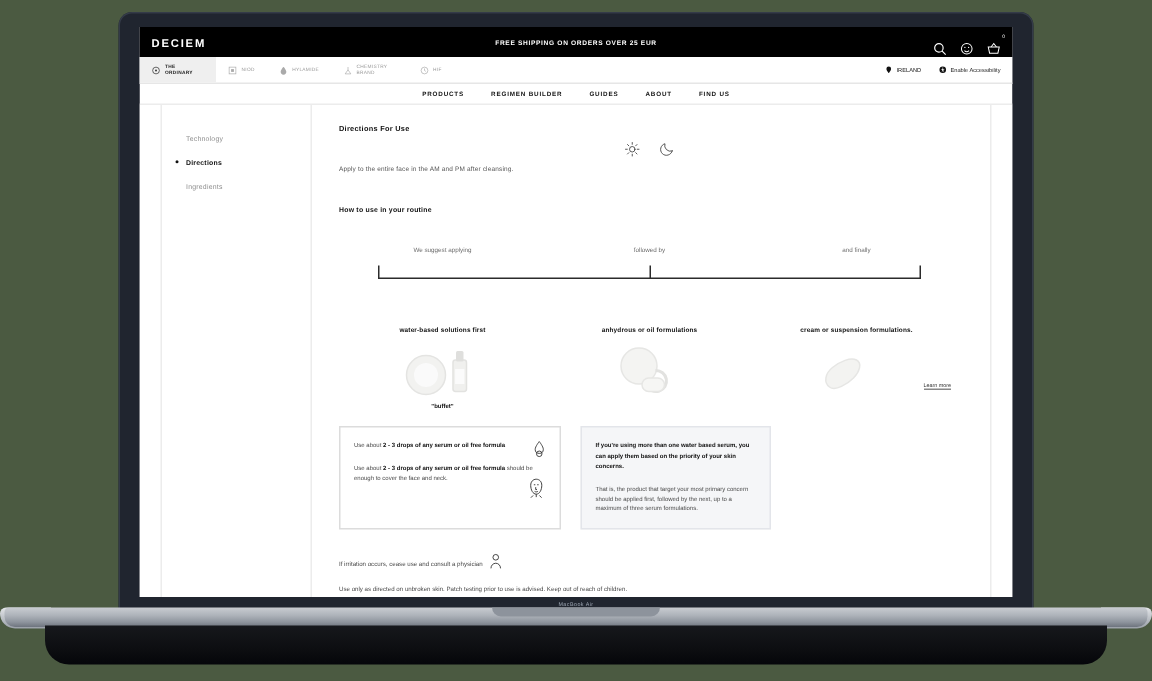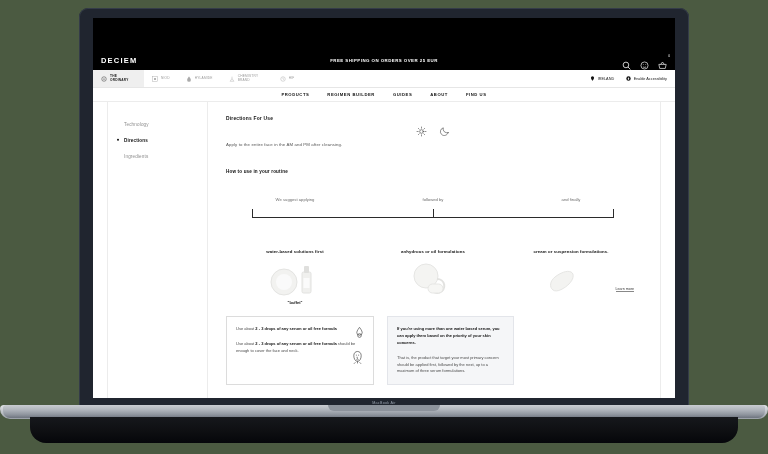--- a/index.html
+++ b/index.html
@@ -44,21 +44,21 @@
     border-radius:0 0 16px 16px;
   }
   #base-edge-l, #base-edge-r {
     position:absolute; top:405px; width:34px; height:14px;
     background:linear-gradient(to bottom,#e3e5e8,#9aa0a8);
   }
   #base-edge-l { left:0; border-radius:4px 0 0 10px; }
   #base-edge-r { right:0; border-radius:0 4px 10px 0; }
 
   
-  #site { width:582px; height:380px; background:#fff; display:flex; flex-direction:column;margin-top:32px; }
+  #site { width:582px; height:380px; background:#fff; display:flex; flex-direction:column; }
 
   
   .topbar {
     height:20px; background:#000; color:#fff; position:relative;
     display:flex; align-items:center; padding:0 8px; flex:0 0 auto;
   }
   .logo { font-size:7.5px; letter-spacing:1.2px; font-weight:700; }
   .ship-msg {
     position:absolute; left:0; right:0; text-align:center;
     font-size:4.4px; letter-spacing:.45px; font-weight:600;

